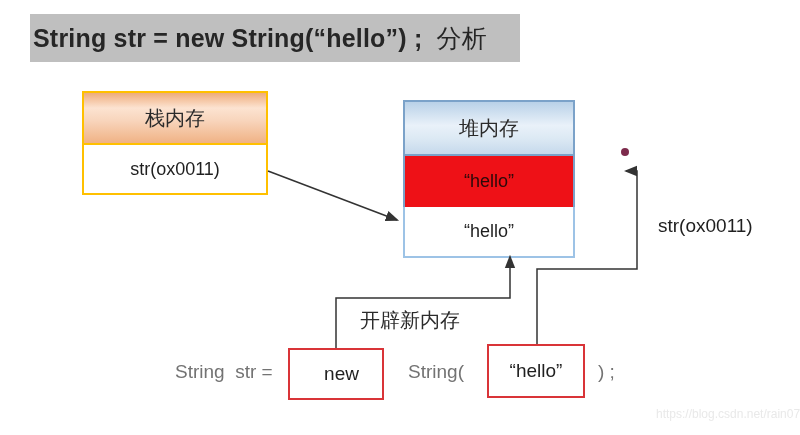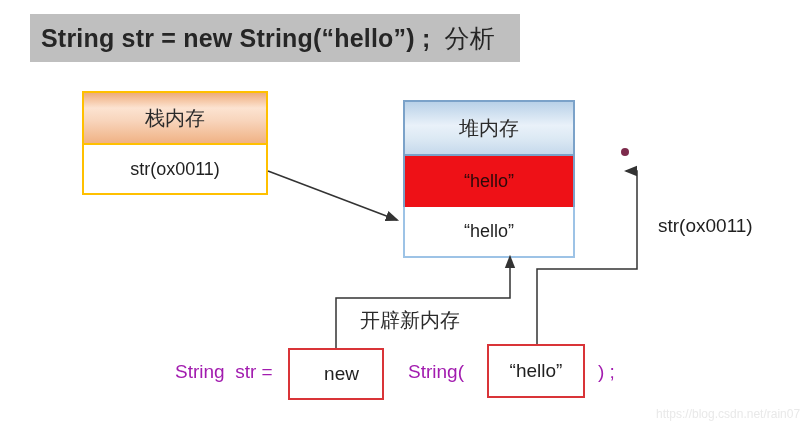--- a/index.html
+++ b/index.html
@@ -12,21 +12,21 @@
     width:800px;height:435px;
     background:#ffffff;
     overflow:hidden;
   }
   
   .title-bar{
     position:absolute;left:30px;top:14px;
     width:490px;height:48px;
     background:#bfbfbf;
     display:flex;align-items:center;
-    padding-left:11px;box-sizing:border-box;
+    padding-left:3px;box-sizing:border-box;
     font-size:25px;font-weight:600;color:#262626;
     letter-spacing:0.2px;
   }
   .title-suffix{margin-left:14px;font-weight:400;}
 
   
   .stack-box{position:absolute;left:82px;top:91px;width:186px;}
   .stack-header{
     height:50px;
     border:2px solid #ffc000;
@@ -69,21 +69,21 @@
   .pointer-label{
     position:absolute;left:658px;top:215px;
     font-size:19px;color:#1f1f1f;
   }
   .annotation-label{
     position:absolute;left:360px;top:307px;
     font-size:20px;color:#2b2b2b;text-align:right;
   }
 
   
-  .code-text{position:absolute;font-size:19px;color:#a21caf;white-space:pre;}
+  .code-text{position:absolute;font-size:19px;color:#737373;white-space:pre;}
   .code-prefix{left:175px;top:361px;}
   .code-middle{left:408px;top:361px;}
   .code-suffix{left:598px;top:361px;}
   .code-box{
     position:absolute;background:#ffffff;
     border:2px solid #d93438;
     display:flex;align-items:center;justify-content:center;
     font-size:19px;color:#1f1f1f;box-sizing:border-box;
   }
   .new-box{left:288px;top:348px;width:96px;height:52px;padding-left:11px;}

